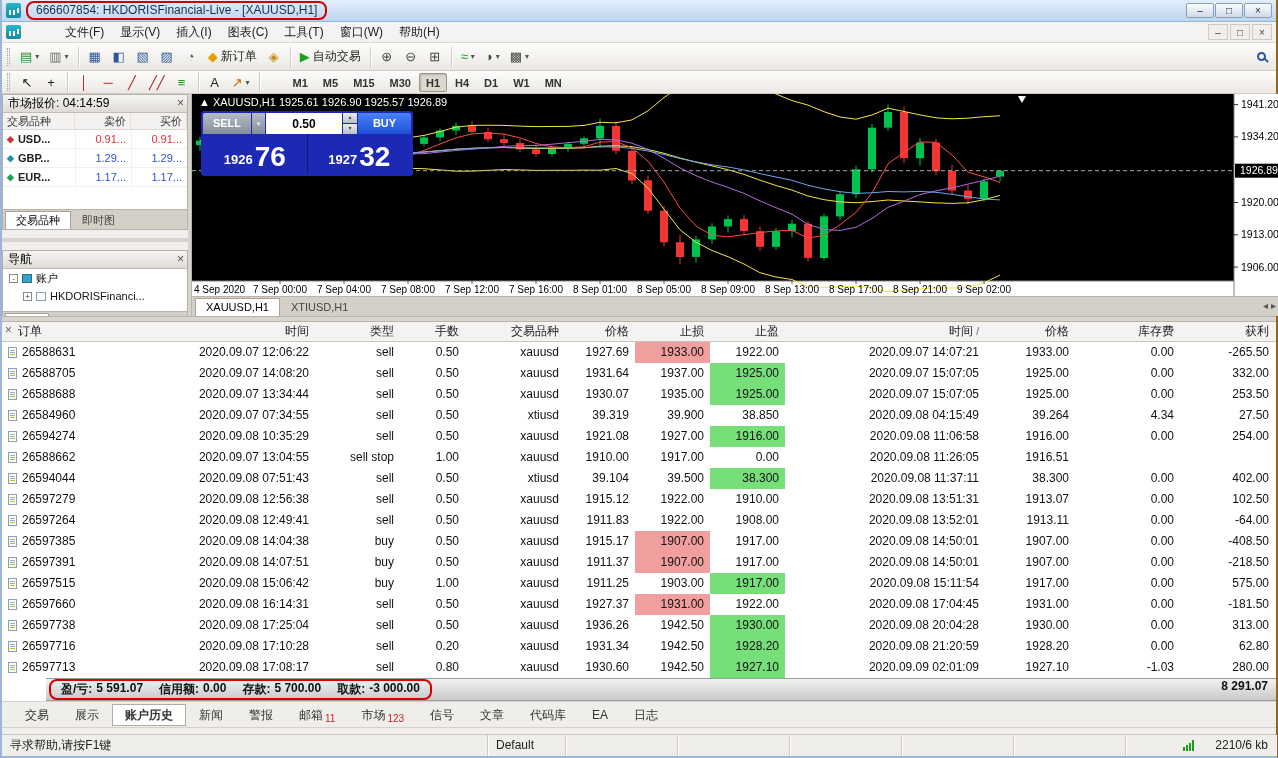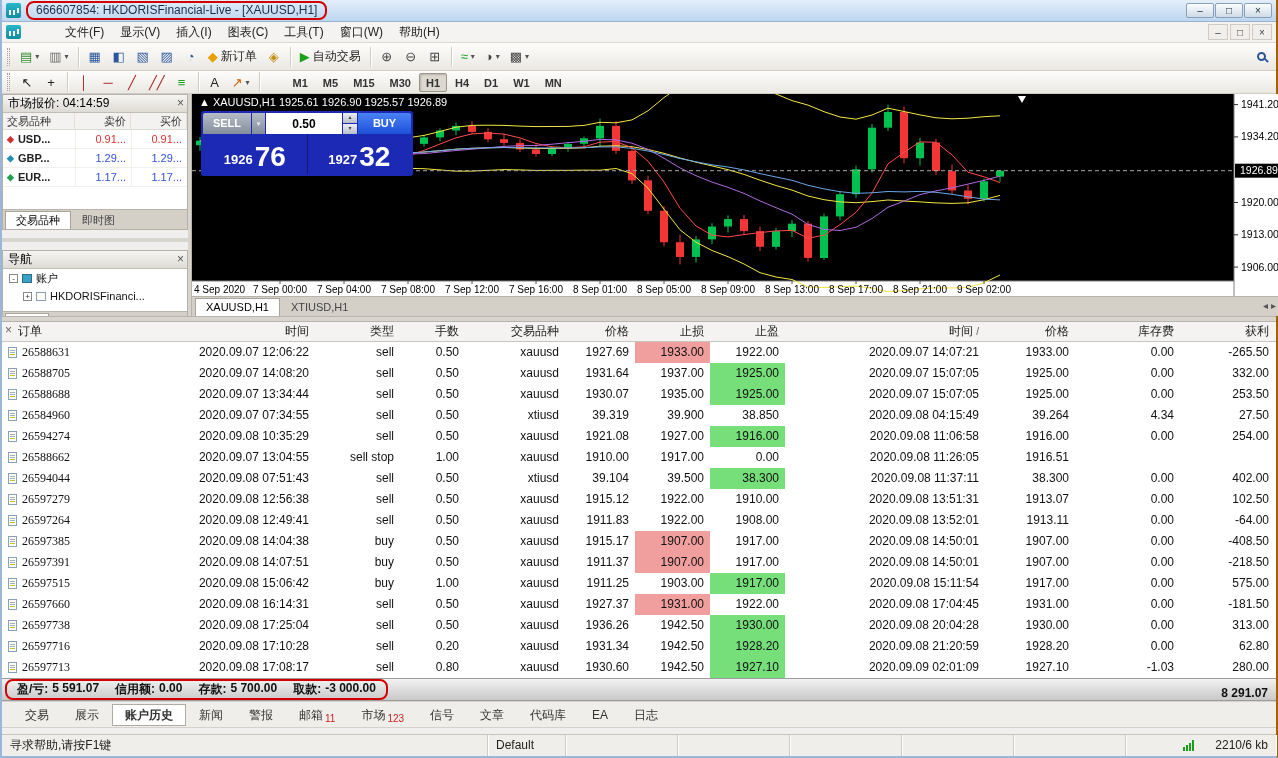--- a/index.html
+++ b/index.html
@@ -100,30 +100,30 @@
 
   
   .splitter { height:6px; flex:0 0 6px; background:#d8d5cf; border-top:1px solid #b8b4ac; border-bottom:1px solid #b8b4ac; }
   .terminal { flex:1; background:#fff; display:flex; flex-direction:column; overflow:hidden; }
   .t-grid { display:grid; grid-template-columns:118px 195px 85px 65px 100px 70px 75px 75px 200px 90px 105px 95px; }
   .t-header { height:20px; flex:0 0 20px; background:#f4f3f1; border-bottom:1px solid #c8c5bf; position:relative; padding-left:0; }
   .t-header .c { font-size:12px; color:#222; line-height:19px; }
   .t-close { position:absolute; left:3px; top:1px; color:#666; font-size:12px; z-index:2; }
   .c { text-align:right; padding-right:6px; line-height:21px; font-size:12px; white-space:nowrap; overflow:hidden; }
   .c0 { text-align:left; padding-left:16px; display:flex; align-items:center; gap:5px; }
-  .t-row .c0 { padding-left:6px;font-family:Liberation Serif, serif; }
+  .t-row .c0 { padding-left:6px; }
   .t-rows { flex:0 0 336px; }
   .t-row { height:21px; }
   .doc { display:inline-block; width:9px; height:11px; background:#fdfdf5; border:1px solid #8aa0b8; position:relative; flex:0 0 9px; }
   .doc::after { content:""; position:absolute; left:1px; top:2px; width:5px; height:1px; background:#9ab0c4;
                 box-shadow:0 2px 0 #9ab0c4, 0 4px 0 #b8c42a; }
   .hl-red { background:#f19e9e; }
   .hl-green { background:#76df7a; }
   .t-summary { height:23px; flex:0 0 23px; background:linear-gradient(#f2f2f2,#c9c9c9); border-top:1px solid #9c9c9c;
-               border-bottom:1px solid #9c9c9c; display:flex; align-items:flex-end; padding:0 8px 0 3px; }
+               border-bottom:1px solid #9c9c9c; display:flex; align-items:flex-start; padding:0 8px 0 3px;margin-left:44px; }
   .sum-annot { border:2px solid #d40000; border-radius:8px; height:21px; display:flex; align-items:center;
                gap:16px; padding:0 10px; font-weight:bold; }
   .sum-item { display:flex; gap:4px; font-size:12px; }
   .sum-balance { margin-left:auto; font-weight:bold; font-size:12px; }
   .t-tabs { height:26px; flex:0 0 26px; background:#f0eeea; border-top:1px solid #d5d2cb; display:flex; align-items:center; padding-left:10px; }
   .b-tab { padding:0 12px; height:22px; line-height:21px; font-size:12px; color:#333; border:1px solid transparent; }
   .b-tab.active { background:#fff; border-color:#b0aca4; font-weight:bold; }
   .badge { color:#cc2222; font-size:10px; vertical-align:sub; margin-left:2px; }
   .t-fill { flex:1; background:#f0efed; border-top:1px solid #d5d2cb; }
 

